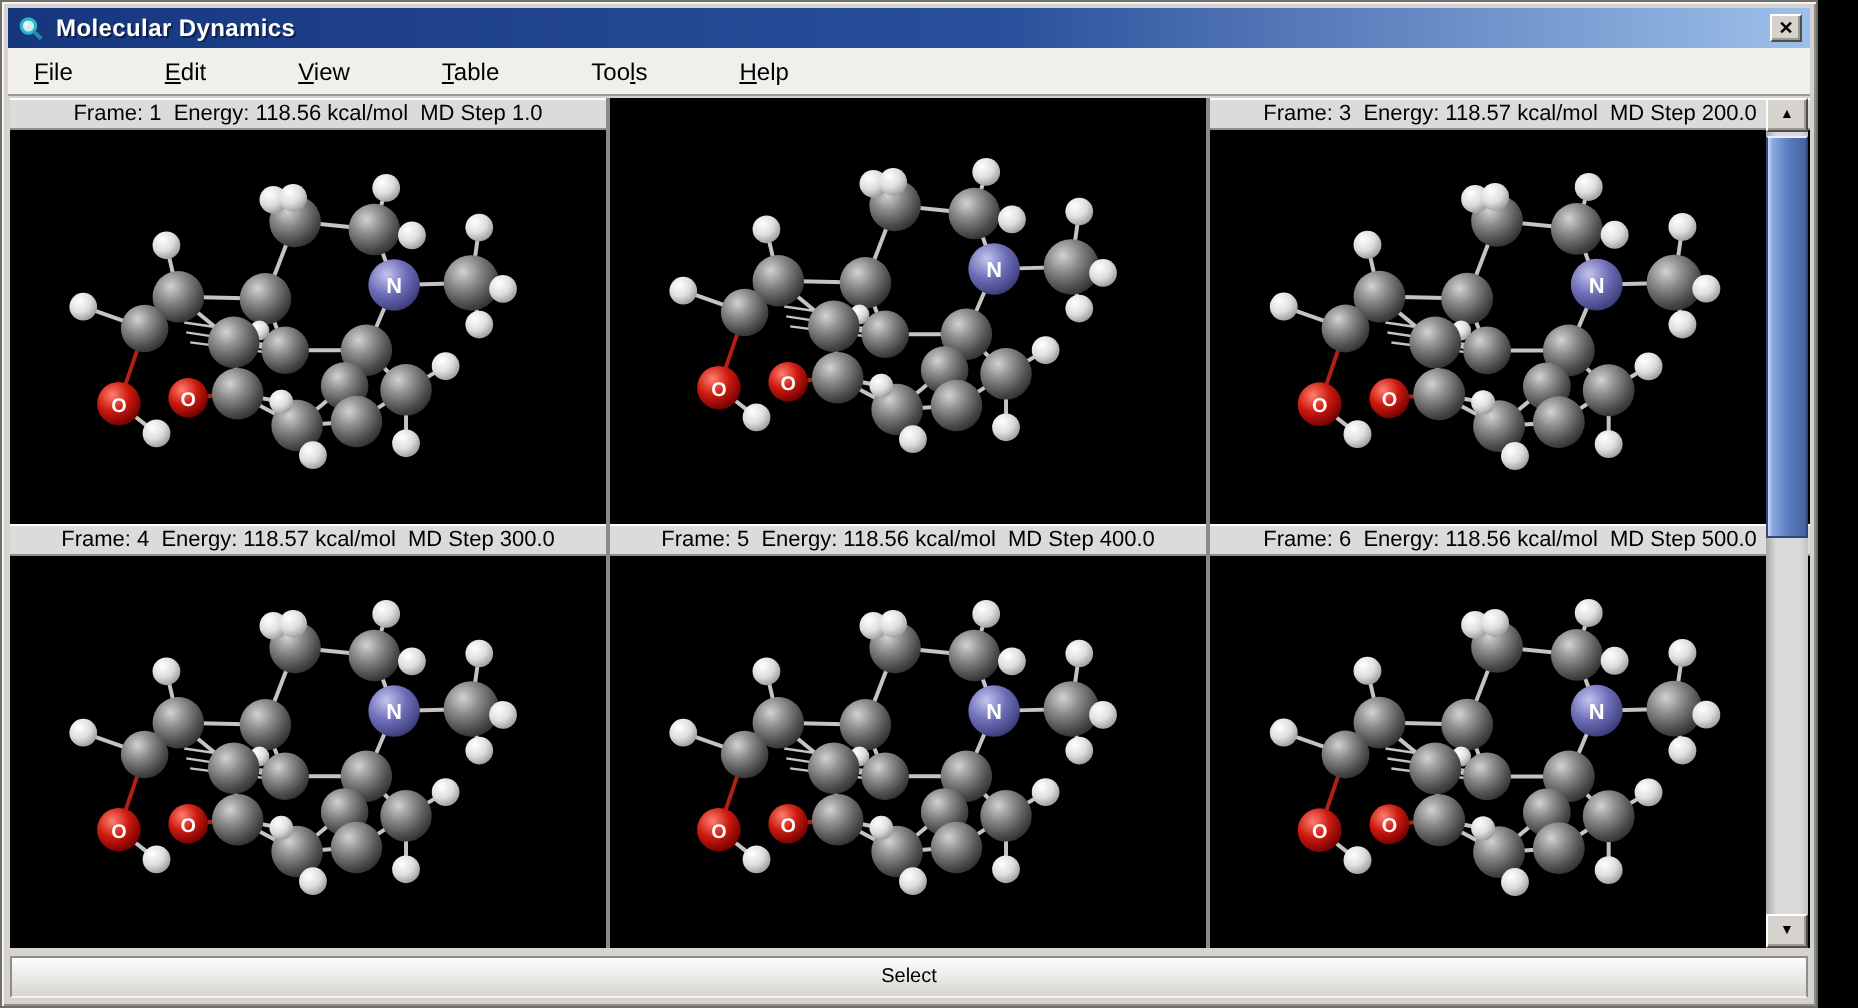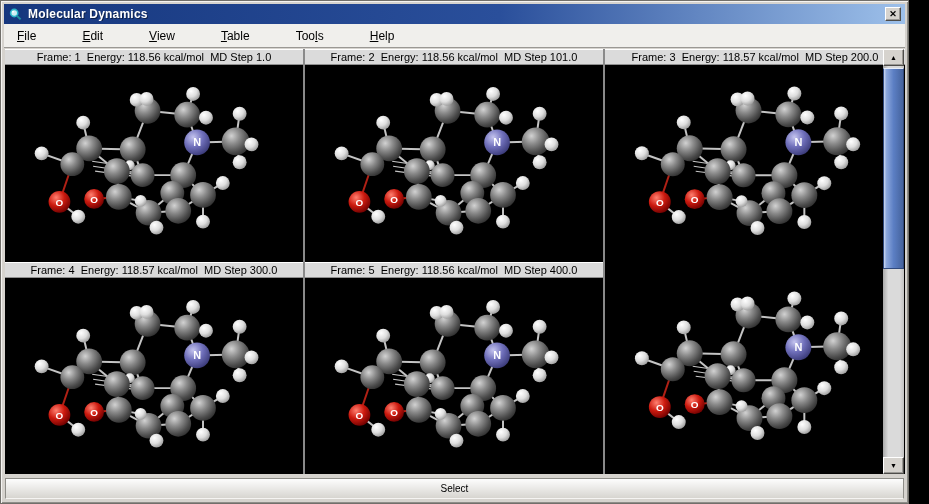--- a/index.html
+++ b/index.html
@@ -211,21 +211,20 @@
             <circle cx="79" cy="57" r="7" fill="url(#gradH)"></circle>
             <circle cx="37" cy="88" r="7" fill="url(#gradH)"></circle>
             <circle cx="220" cy="118" r="7" fill="url(#gradH)"></circle>
             <circle cx="200" cy="157" r="7" fill="url(#gradH)"></circle>
             <circle cx="153" cy="163" r="7" fill="url(#gradH)"></circle>
             <circle cx="74" cy="152" r="7" fill="url(#gradH)"></circle>
           </svg>
         </div>
     </div>
     <div class="cell colsep">
-      <div class="frame-header">Frame: 2  Energy: 118.56 kcal/mol  MD Step 101.0</div>
       <div class="viewport">
           <svg viewBox="0 0 301 196" preserveAspectRatio="xMidYMid meet">
             <line x1="88" y1="96" x2="136" y2="103" stroke="#c4c4c4" stroke-width="1.2"></line>
             <line x1="89" y1="101" x2="136" y2="108" stroke="#c4c4c4" stroke-width="1.2"></line>
             <line x1="91" y1="106" x2="137" y2="112" stroke="#c4c4c4" stroke-width="1.2"></line>
             <line x1="144" y1="45" x2="184" y2="49" stroke="#c4c4c4" stroke-width="2"></line>
             <line x1="184" y1="49" x2="194" y2="77" stroke="#c4c4c4" stroke-width="2"></line>
             <line x1="194" y1="77" x2="233" y2="76" stroke="#c4c4c4" stroke-width="2"></line>
             <line x1="194" y1="77" x2="180" y2="110" stroke="#c4c4c4" stroke-width="2"></line>
             <line x1="144" y1="45" x2="129" y2="84" stroke="#c4c4c4" stroke-width="2"></line>
@@ -527,20 +526,21 @@
             <circle cx="79" cy="57" r="7" fill="url(#gradH)"></circle>
             <circle cx="37" cy="88" r="7" fill="url(#gradH)"></circle>
             <circle cx="220" cy="118" r="7" fill="url(#gradH)"></circle>
             <circle cx="200" cy="157" r="7" fill="url(#gradH)"></circle>
             <circle cx="153" cy="163" r="7" fill="url(#gradH)"></circle>
             <circle cx="74" cy="152" r="7" fill="url(#gradH)"></circle>
           </svg>
         </div>
     </div>
     <div class="cell">
+      <div class="frame-header">Frame: 6  Energy: 118.56 kcal/mol  MD Step 500.0</div>
       <div class="viewport">
           <svg viewBox="0 0 301 196" preserveAspectRatio="xMidYMid meet">
             <line x1="88" y1="96" x2="136" y2="103" stroke="#c4c4c4" stroke-width="1.2"></line>
             <line x1="89" y1="101" x2="136" y2="108" stroke="#c4c4c4" stroke-width="1.2"></line>
             <line x1="91" y1="106" x2="137" y2="112" stroke="#c4c4c4" stroke-width="1.2"></line>
             <line x1="144" y1="45" x2="184" y2="49" stroke="#c4c4c4" stroke-width="2"></line>
             <line x1="184" y1="49" x2="194" y2="77" stroke="#c4c4c4" stroke-width="2"></line>
             <line x1="194" y1="77" x2="233" y2="76" stroke="#c4c4c4" stroke-width="2"></line>
             <line x1="194" y1="77" x2="180" y2="110" stroke="#c4c4c4" stroke-width="2"></line>
             <line x1="144" y1="45" x2="129" y2="84" stroke="#c4c4c4" stroke-width="2"></line>

